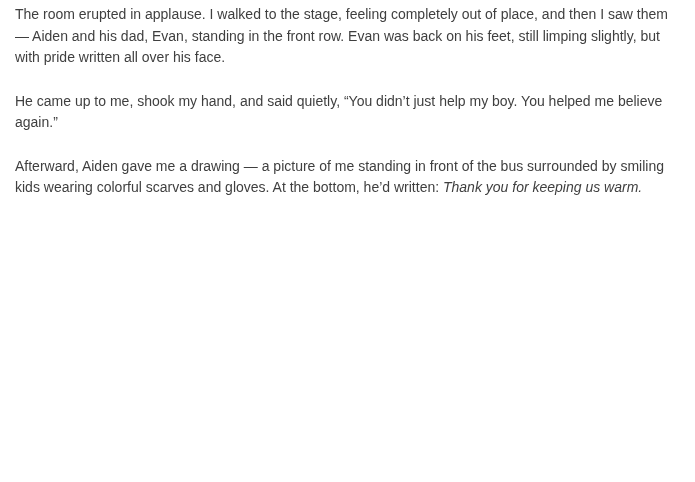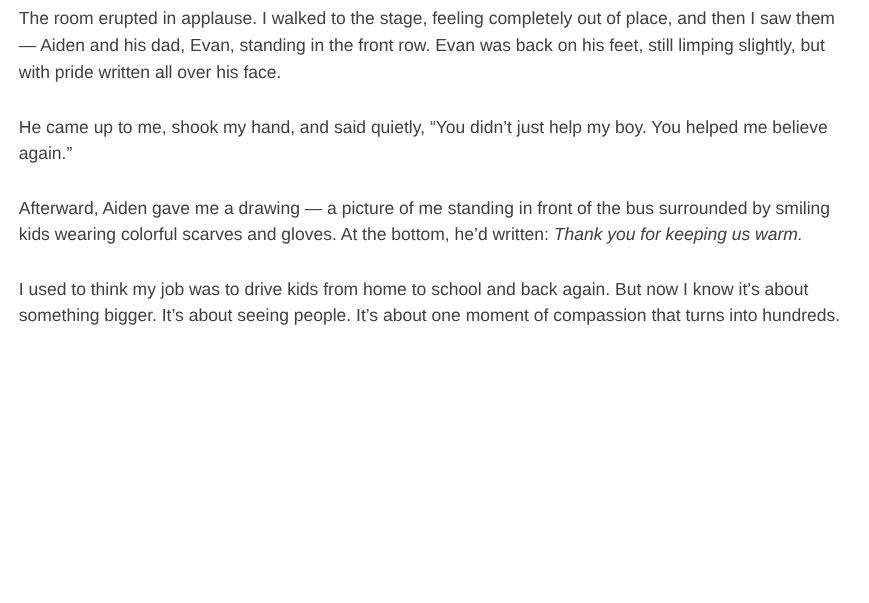--- a/index.html
+++ b/index.html
@@ -26,15 +26,14 @@
     text-align: center;
   }
 </style>
 </head>
 <body>
 
 <main class="doc">
   <p>The room erupted in applause. I walked to the stage, feeling completely out of place, and then I saw them — Aiden and his dad, Evan, standing in the front row. Evan was back on his feet, still limping slightly, but with pride written all over his face.</p>
   <p>He came up to me, shook my hand, and said quietly, “You didn’t just help my boy. You helped me believe again.”</p>
   <p><span>Afterward, Aiden gave me a drawing — a picture of me standing in front of the bus surrounded by smiling kids wearing colorful scarves and gloves. At the bottom, he’d written: </span><em>Thank you for keeping us warm.</em></p>
-  <p>I used to think my job was to drive kids from home to school and back again. But now I know it’s about something bigger. It’s about seeing people. It’s about one moment of compassion that turns into hundreds.</p>
 
 </main>
 
 </body></html>

